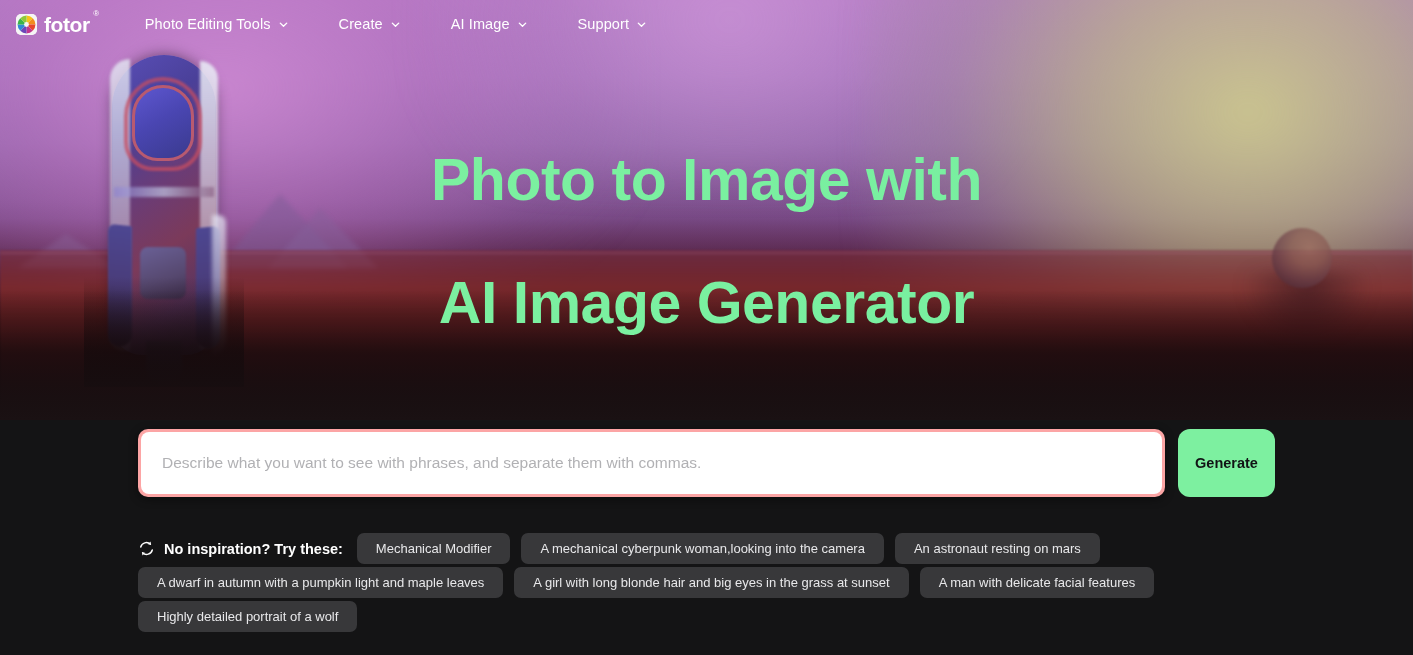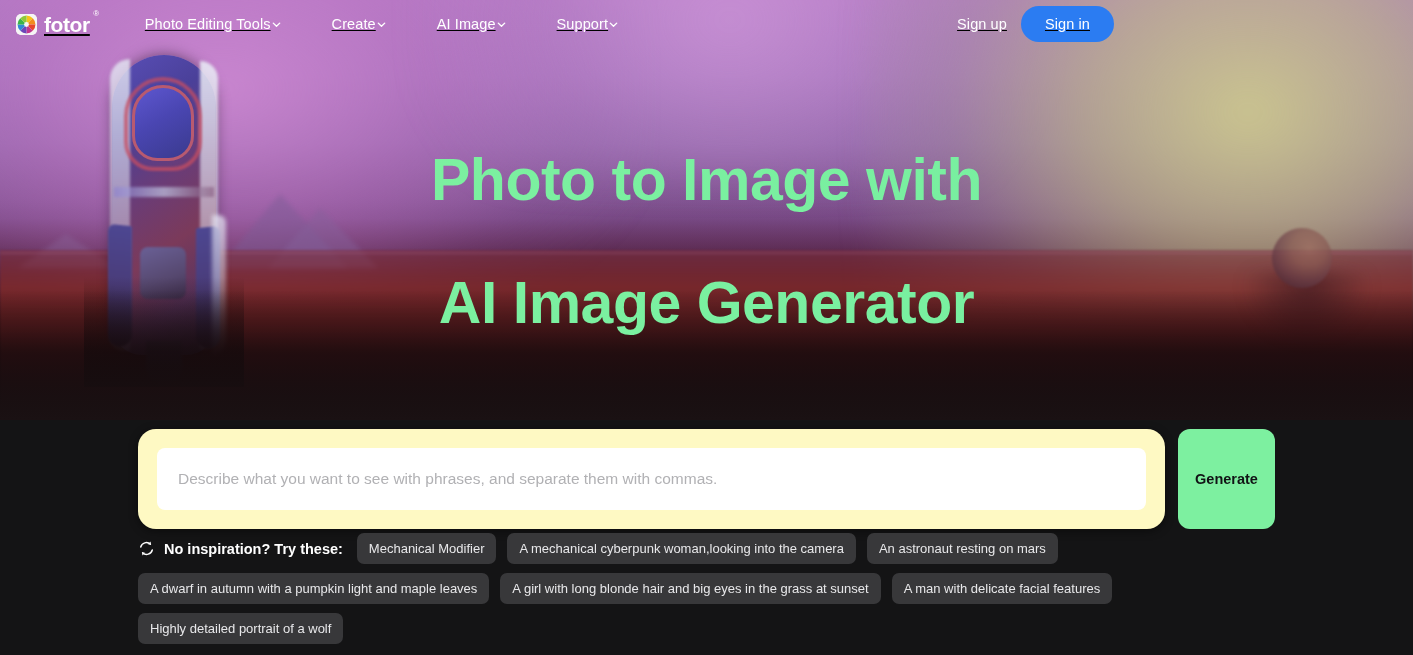--- a/index.html
+++ b/index.html
@@ -244,21 +244,20 @@
 
   
   .navbar {
     position: absolute;
     left: 0; top: 0;
     width: 1132px; height: 48px;
     display: flex;
     align-items: center;
     padding: 0 18px 0 16px;
     z-index: 30;
-    text-decoration: underline;
   }
   .brand {
     display: flex;
     align-items: center;
     gap: 7px;
     margin-right: 30px;
     cursor: pointer;
   }
   .brand-mark {
     width: 21px; height: 21px;
@@ -280,20 +279,21 @@
     position: absolute;
     top: -4px; right: -9px;
     font-size: 8px;
     font-weight: normal;
     color: #ffffff;
   }
   .nav-items { display: flex; align-items: center; gap: 0; }
   .nav-item {
     display: flex;
     align-items: center;
+    gap: 7px;
     padding: 6px 25px;
     color: #ffffff;
     font-size: 14.5px;
     letter-spacing: 0.1px;
     cursor: pointer;
     white-space: nowrap;
   }
   .chev {
     width: 11px; height: 11px;
     flex: none;
@@ -356,23 +356,23 @@
   .prompt-row {
     position: absolute;
     left: 138px; top: 429px;
     display: flex;
     align-items: stretch;
     gap: 13px;
     z-index: 25;
   }
   .prompt-wrap {
     width: 1027px;
-    border-radius: 18px;
-    padding: 19px;
-    background: #fef9c3;
+    border-radius: 10px;
+    padding: 3px;
+    background: #fca5a5;
     box-shadow: 0 2px 10px rgba(0,0,0,0.45);
   }
   .prompt-input {
     width: 100%;
     height: 62px;
     border: none;
     outline: none;
     border-radius: 8px;
     background: #ffffff;
     padding: 0 21px;
@@ -397,40 +397,40 @@
   .suggest {
     position: absolute;
     left: 138px; top: 533px;
     width: 1120px;
     z-index: 25;
   }
   .chip-flow {
     display: flex;
     flex-wrap: wrap;
     align-items: center;
-    gap: 9px 11px;
+    gap: 3px 11px;
   }
   .suggest-label {
     display: flex;
     align-items: center;
     gap: 9px;
     color: #ffffff;
     font-size: 14.5px;
     font-weight: bold;
     white-space: nowrap;
     padding-right: 3px;
   }
   .refresh-icon { width: 17px; height: 17px; flex: none; display: block; }
   .chip {
     background: #38383a;
     color: #e8e8ea;
     font-size: 13px;
     border: none;
     border-radius: 7px;
-    padding: 9px 12px;
+    padding: 9px 19px;
     cursor: pointer;
     white-space: nowrap;
     font-family: "Liberation Sans", sans-serif;
     line-height: 1;
   }
 </style>
 </head>
 <body>
 
 <div class="page">
@@ -519,24 +519,20 @@
 
       <div class="nav-item">
         <span>Support</span>
         <svg class="chev" viewBox="0 0 12 12">
           <path d="M2.5 4.5 L6 8 L9.5 4.5" fill="none" stroke="#ffffff" stroke-width="1.5" stroke-linecap="round" stroke-linejoin="round"></path>
         </svg>
       </div>
 
     </div>
 
-    <div class="nav-right">
-      <span class="signup-link">Sign up</span>
-      <button class="signin-btn">Sign in</button>
-    </div>
   </div>
 
   <div class="hero-content">
     <h1 class="headline">
       <span>Photo to Image with</span>
       <span class="line2">AI Image Generator</span>
     </h1>
   </div>
 
   <div class="prompt-row">

